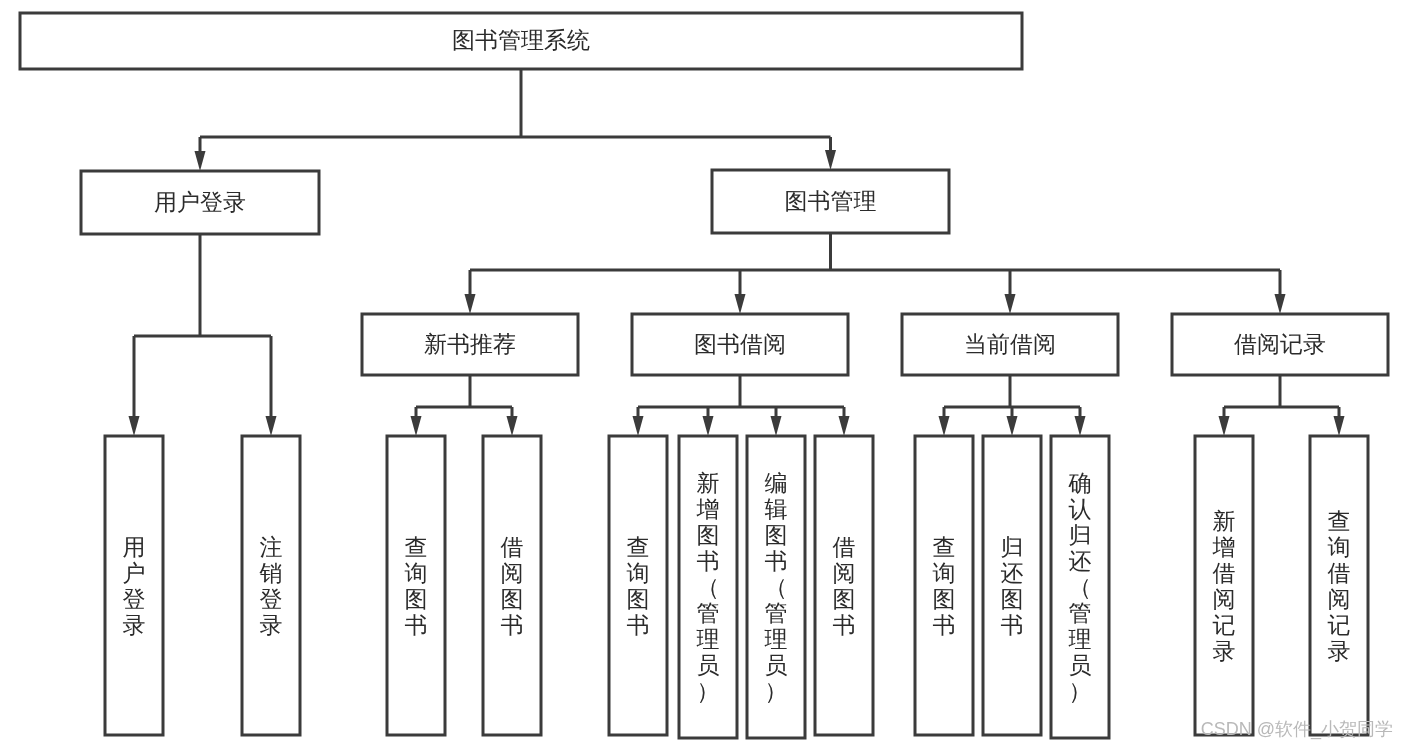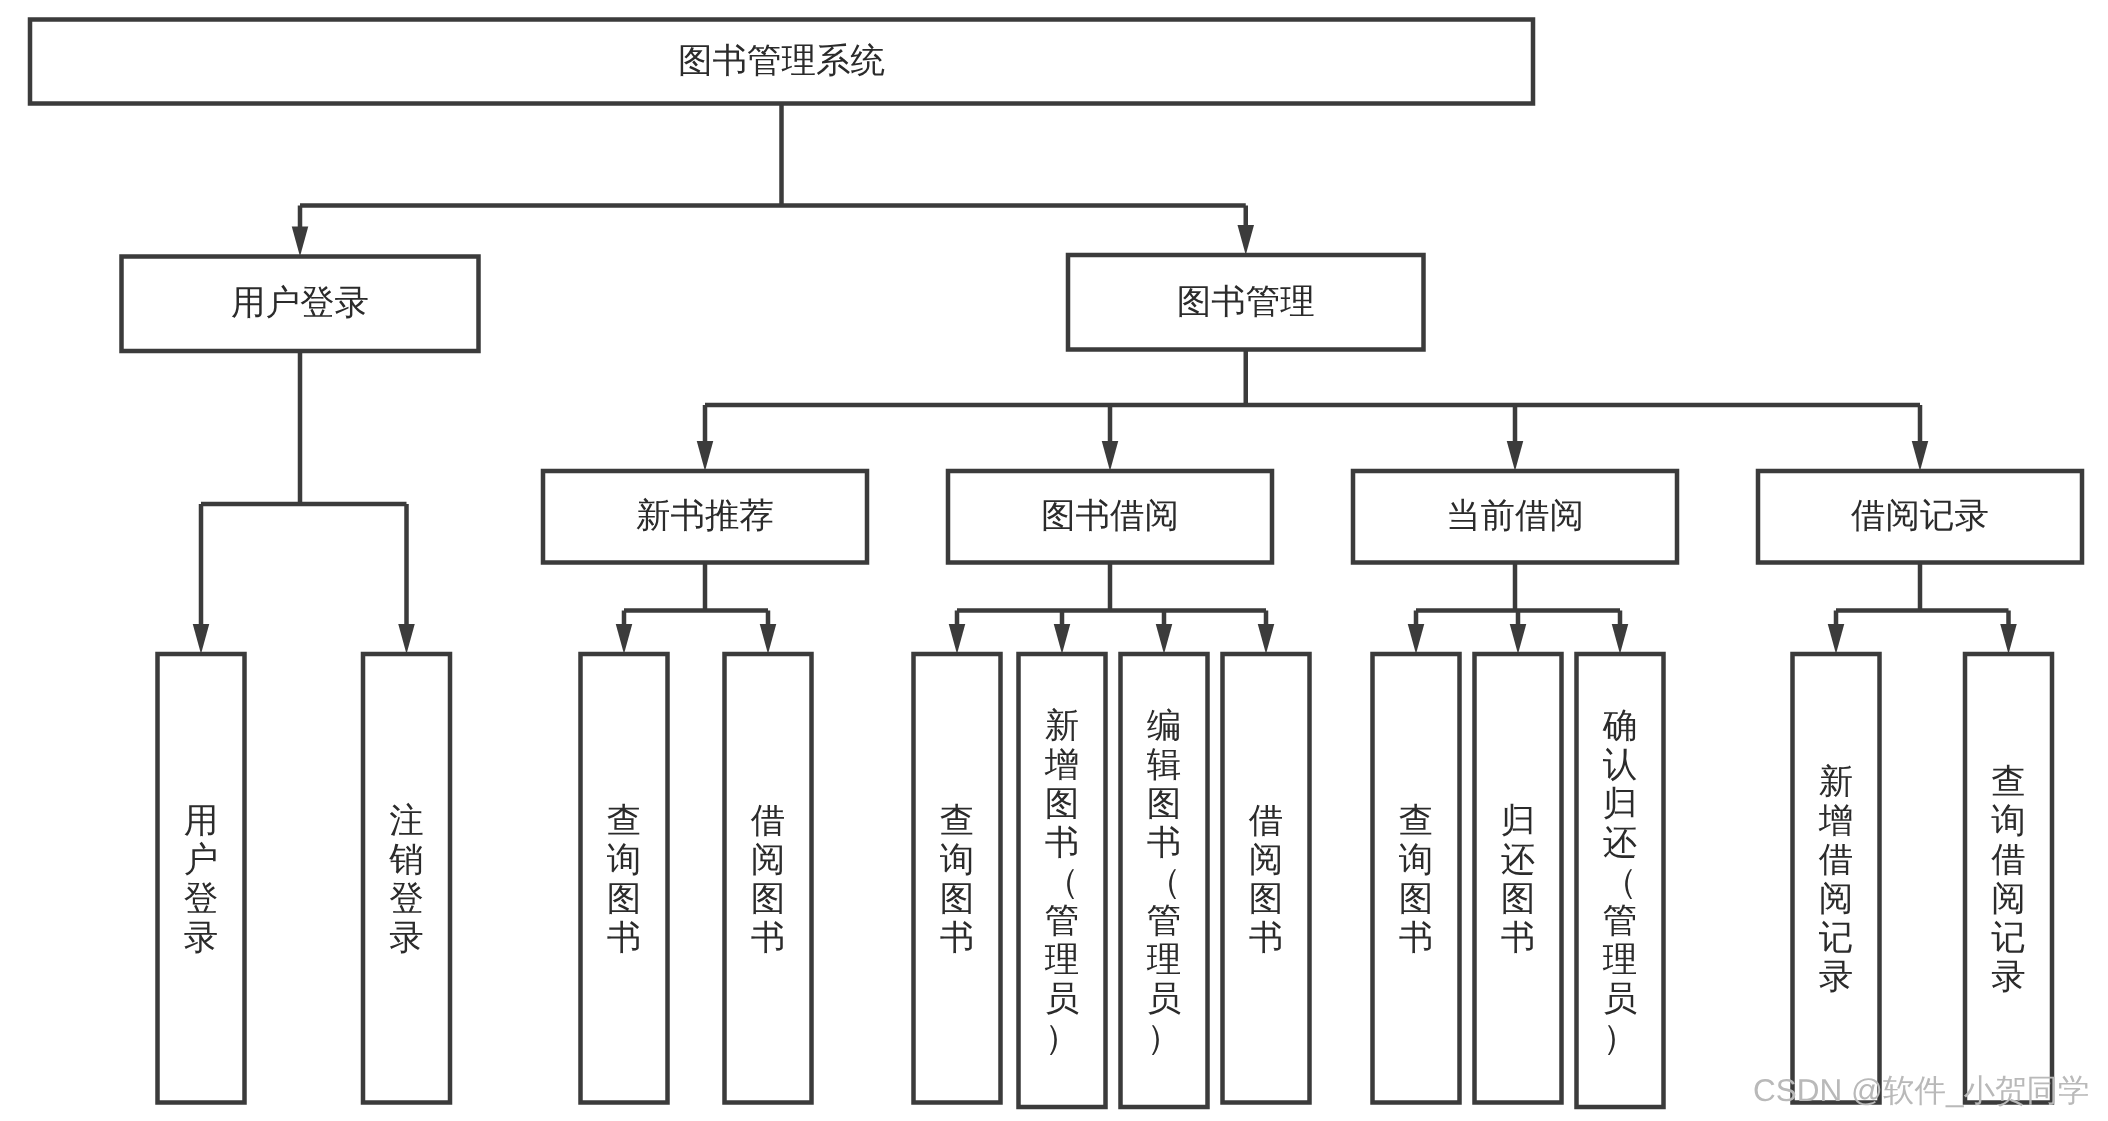--- a/index.html
+++ b/index.html
@@ -51,21 +51,21 @@
     font-family: "Liberation Sans", "DejaVu Sans", sans-serif;
     font-size: 23px;
     fill: #2b2b2b;
     text-anchor: middle;
   }
   .watermark-text {
     position: absolute;
     right: 12px;
     bottom: 6px;
     font-family: "Liberation Sans", "DejaVu Sans", sans-serif;
-    font-size: 21px;
+    font-size: 18px;
     color: #b9b9b9;
     white-space: nowrap;
     user-select: none;
   }
 </style>
 </head>
 <body>
 
 <div id="diagram-root">
   <svg id="tree-svg" viewBox="0 0 1405 747">

